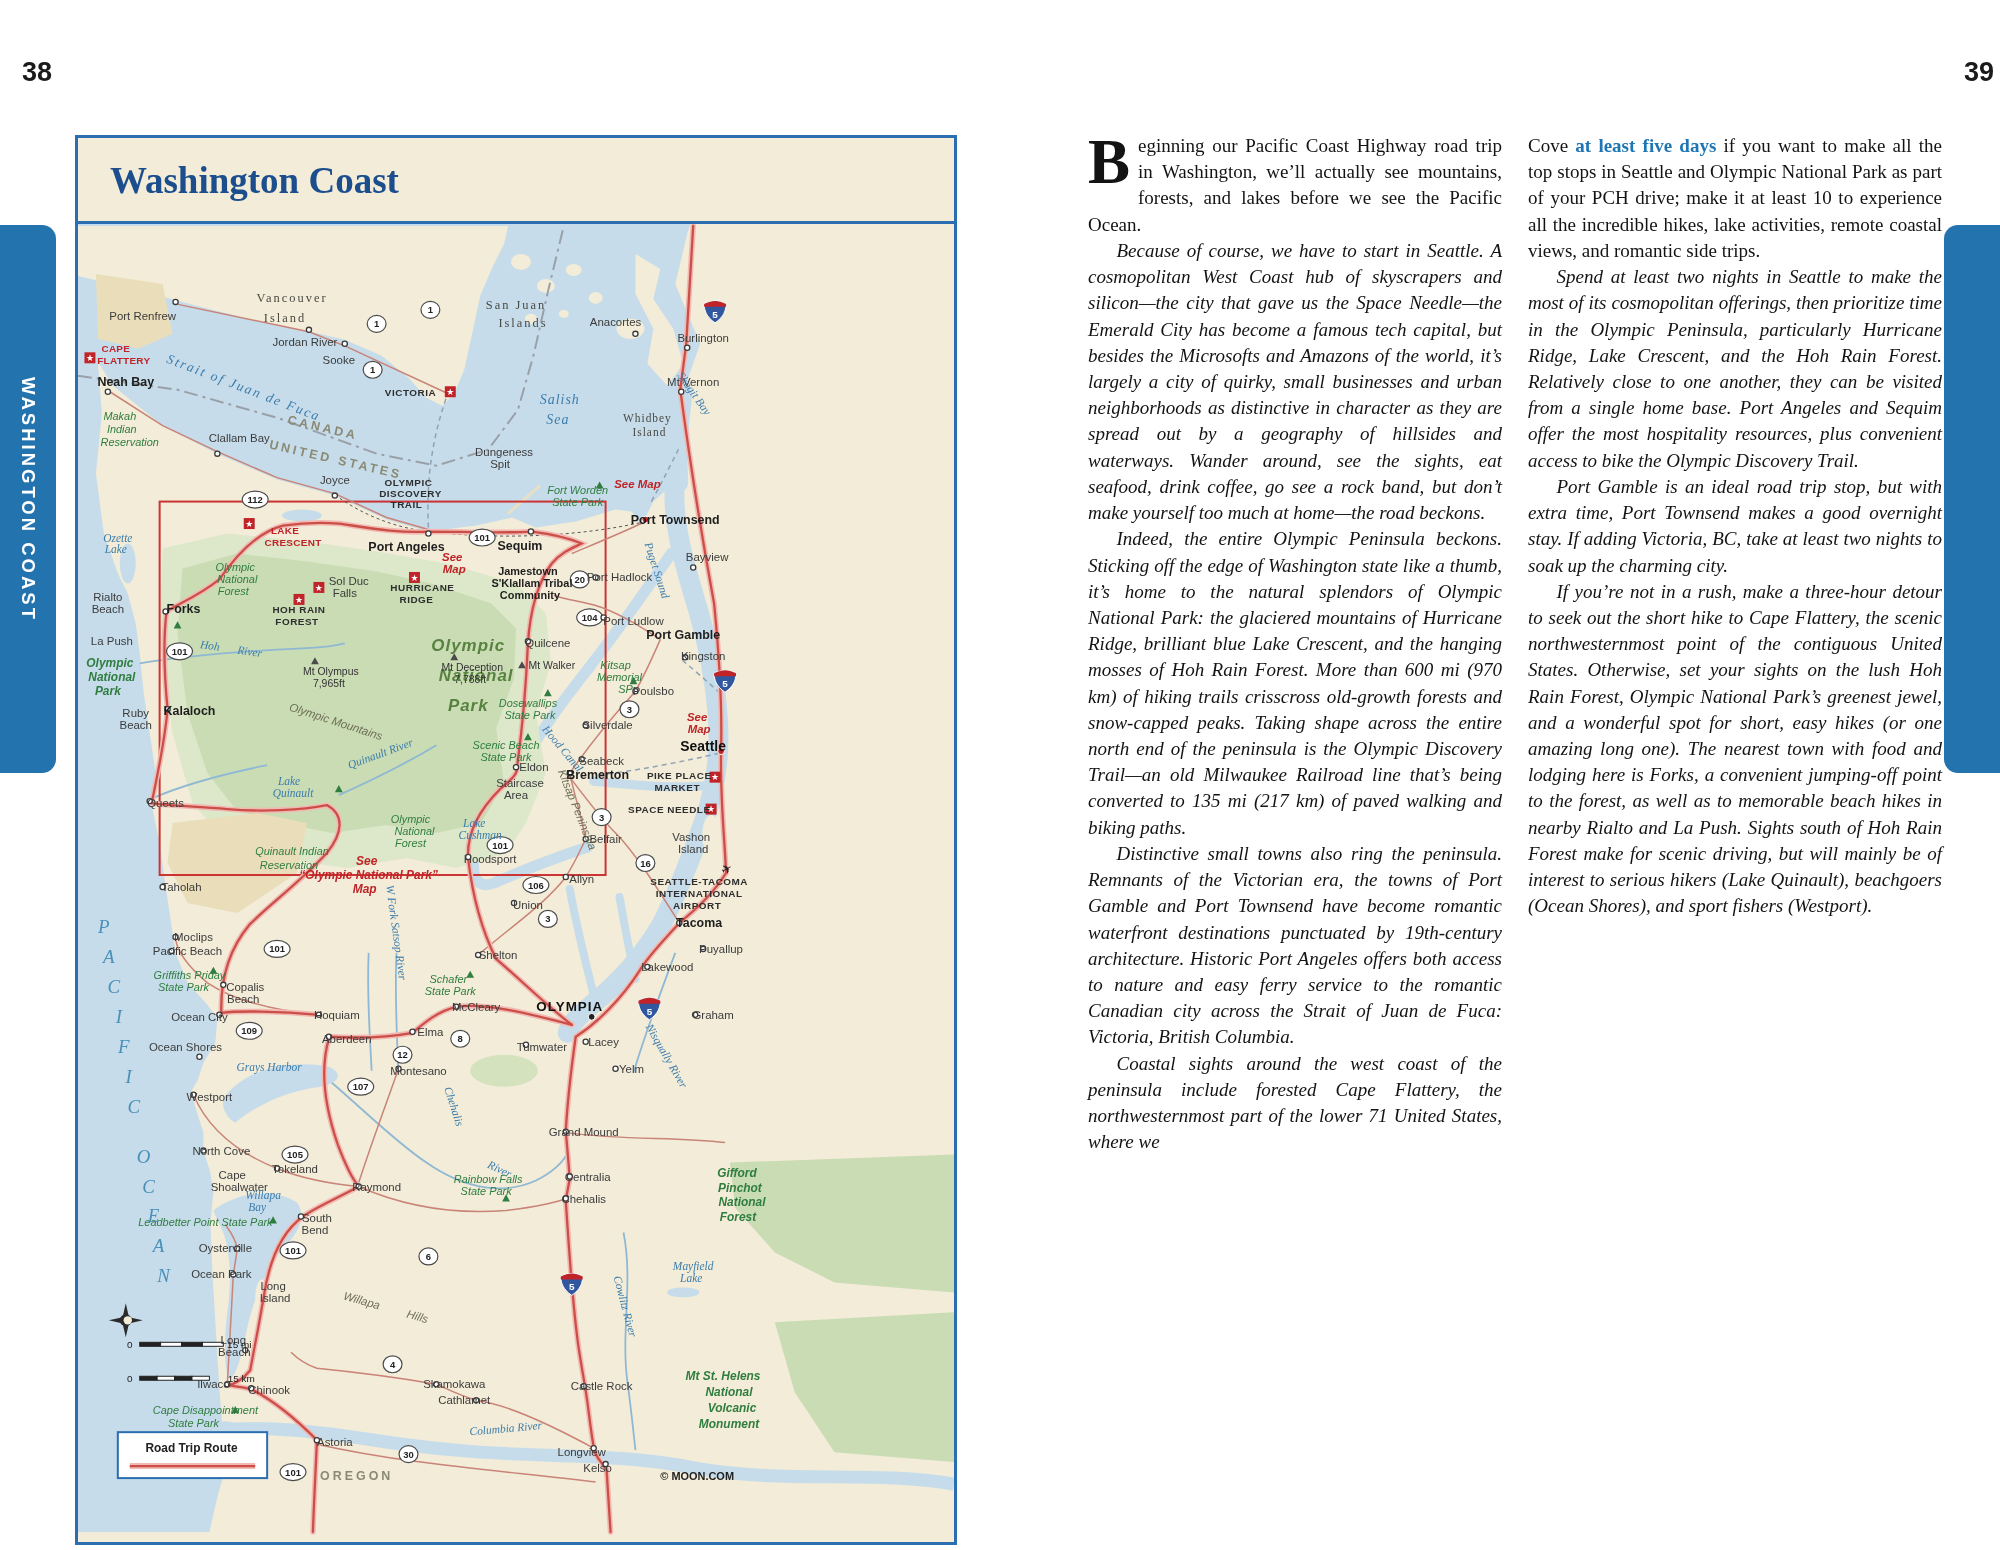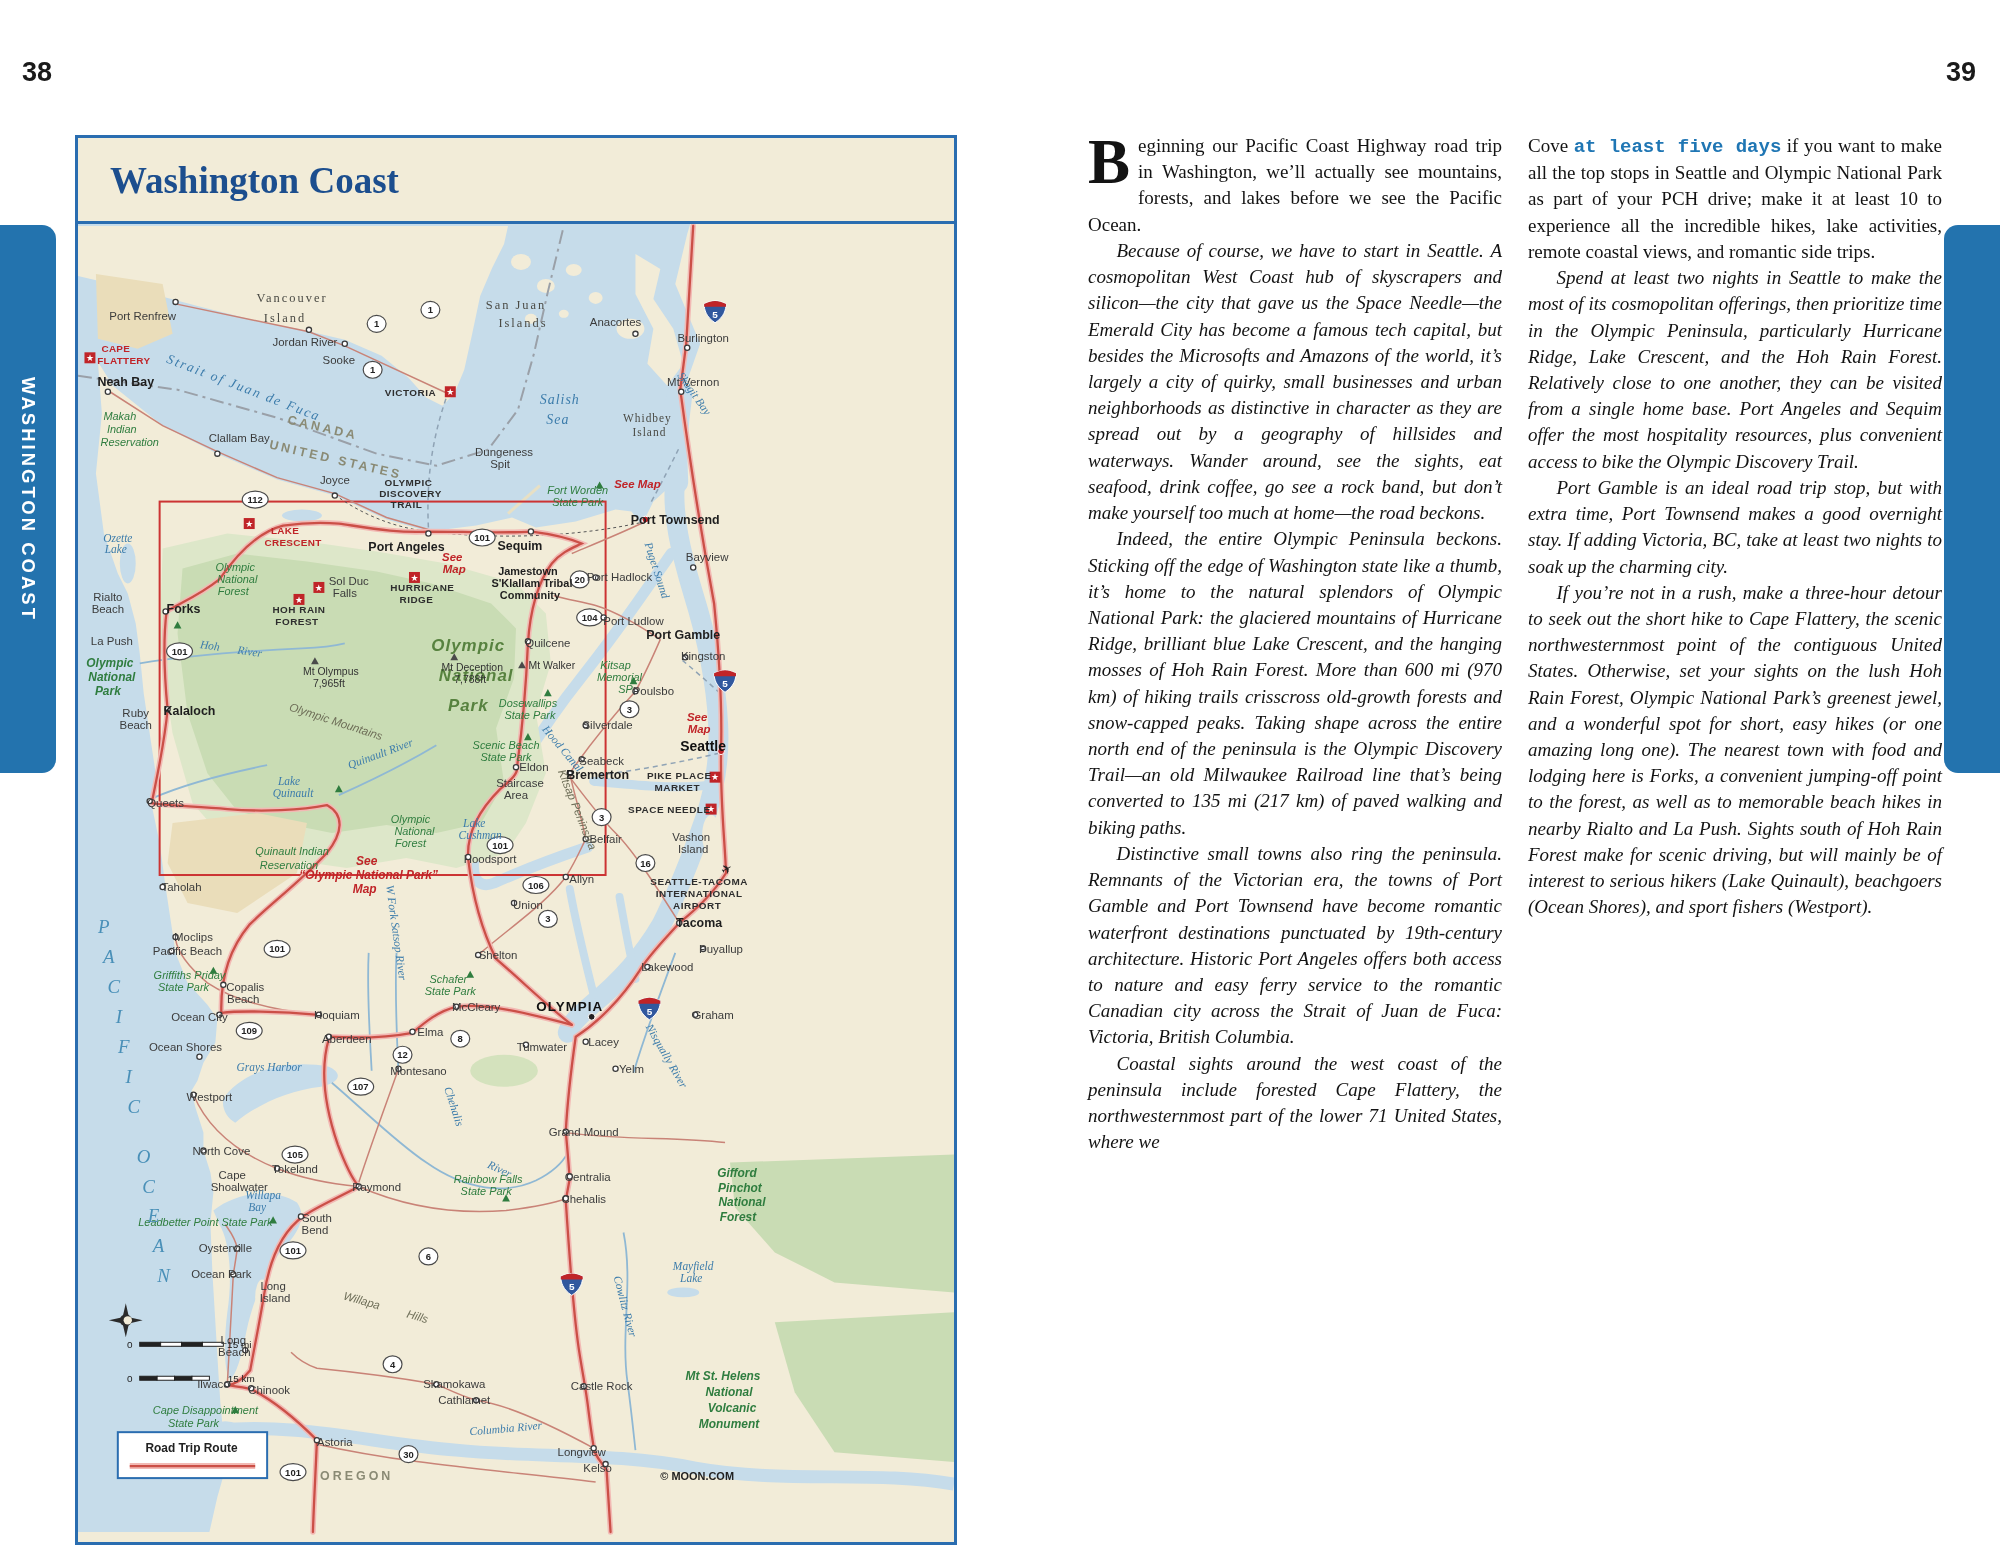--- a/index.html
+++ b/index.html
@@ -1,19 +1,19 @@
 <!DOCTYPE html>
 <html><head>
 <meta charset="utf-8">
 <style>
   html,body{margin:0;padding:0;background:#ffffff;}
   .page{position:relative;width:2000px;height:1550px;background:#ffffff;overflow:hidden;
         font-family:"Liberation Sans",sans-serif;margin-top:35px;}
   .pagenum{position:absolute;top:22px;font-size:27px;font-weight:bold;color:#1a1a1a;}
-  .pagenum.left{left:22px;} .pagenum.right{right:24px;}
+  .pagenum.left{left:22px;} .pagenum.right{right:6px;}
   .side-tab{position:absolute;top:190px;height:548px;width:56px;background:#2373ae;}
   .side-tab.left-tab{left:0;border-radius:0 14px 14px 0;display:flex;align-items:center;justify-content:center;}
   .side-tab.right-tab{right:0;border-radius:14px 0 0 14px;}
   .side-tab span{writing-mode:vertical-rl;color:#ffffff;font-weight:bold;font-size:18.5px;letter-spacing:3px;}
   .map-box{position:absolute;left:75px;top:100px;width:882px;height:1410px;border:3px solid #2a6db0;
            box-sizing:border-box;background:#f2ecd8;overflow:hidden;}
   .map-title{height:86px;line-height:86px;padding-left:32px;font-family:"Liberation Serif",serif;
              font-weight:bold;font-size:37px;color:#1c4e8e;border-bottom:3px solid #2a6db0;box-sizing:border-box;}
   .map-box svg{display:block;}
   
@@ -56,21 +56,21 @@
   .i-t{fill:#ffffff;font-size:10px;}
   
   .article{position:absolute;left:1088px;top:98px;width:854px;color:#131313;}
   .col{position:absolute;top:0;width:414px;font-family:"Liberation Serif",serif;font-size:19px;
        line-height:1.38;text-align:justify;}
   .col1{left:0;} .col2{left:440px;}
   .col p{margin:0;}
   .col p.ind{text-indent:1.5em;font-style:italic;}
   .dropcap{float:left;font-size:63px;line-height:50px;font-weight:bold;padding:4px 8px 0 0;font-family:"Liberation Serif",serif;}
   h2.ptime{margin:14px 0 6px 0;font-family:"Liberation Sans",sans-serif;font-size:25px;color:#bf2e2e;}
-  .bb{color:#1f76b4;font-weight:bold;font-family:Liberation Mono, monospace;}
+  .bb{color:#1f76b4;font-weight:bold;}
 </style>
 </head>
 <body>
 
 <div class="page">
 
   <div class="pagenum left">38</div>
   <div class="pagenum right">39</div>
 
   <div class="side-tab left-tab">

